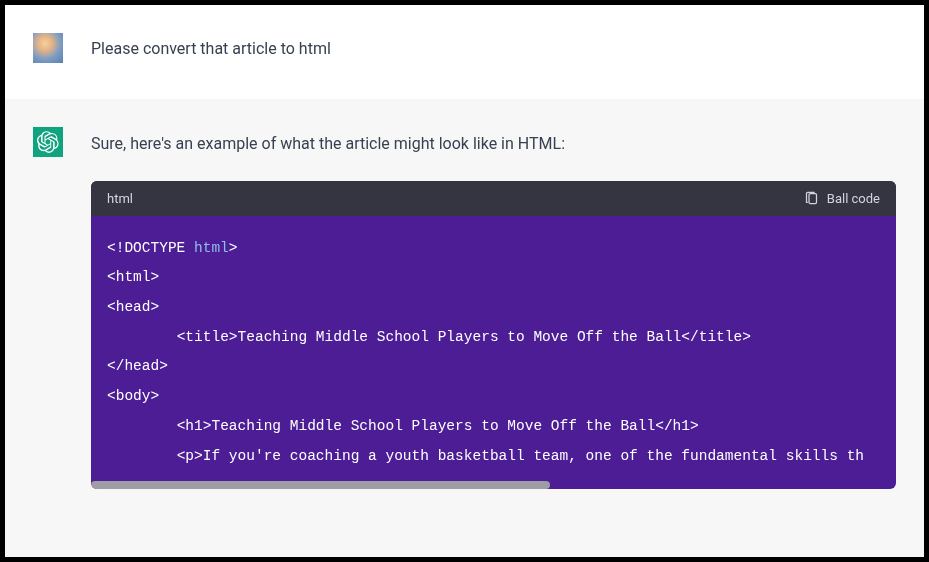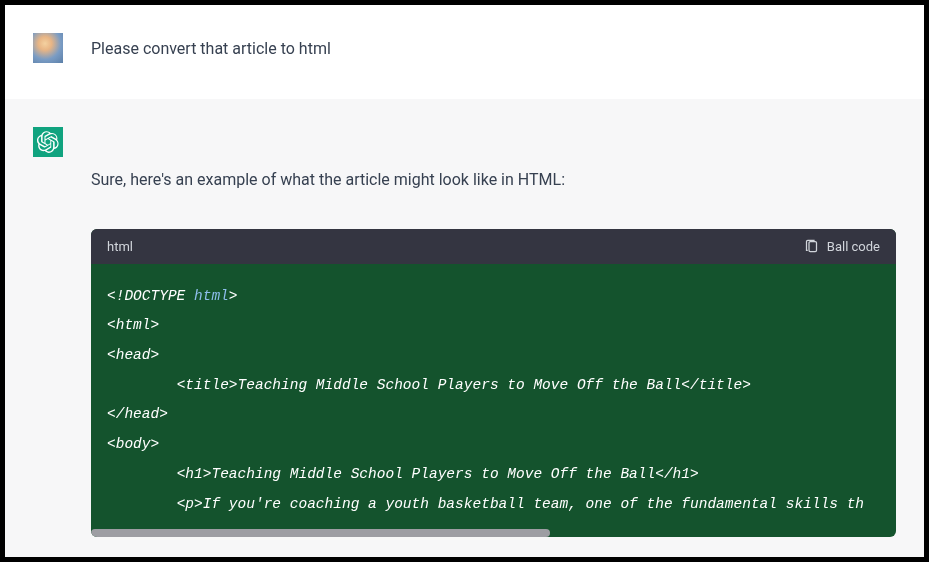--- a/index.html
+++ b/index.html
@@ -68,32 +68,31 @@
       justify-content: center;
     }
     .assistant-avatar svg {
       width: 22px;
       height: 22px;
     }
     .assistant-content {
       flex: 1;
       display: flex;
       flex-direction: column;
-      gap: 36px;
+      gap: 24px;
       min-width: 0;
-      margin-top: 36px;
     }
     .assistant-text {
       color: #374151;
       font-size: 16px;
       line-height: 1.6;
       padding-top: 4px;
     }
     .code-block {
-      background: #14532d;
+      background: #4c1d95;
       border-radius: 6px;
       overflow: hidden;
       display: flex;
       flex-direction: column;
     }
     .code-header {
       background: #343541;
       padding: 10px 16px;
       display: flex;
       justify-content: space-between;
@@ -142,21 +141,20 @@
       position: absolute;
       bottom: 0;
       left: 0;
       height: 8px;
       width: 57%;
       background: #9d9da3;
       border-radius: 4px;
     }
     .code-wrapper {
       position: relative;
-      font-style: italic;
     }
   </style>
 </head>
 <body>
 
 <div class="container">
   <div class="user-section">
     <div class="user-avatar">
       <div class="user-avatar-inner"></div>
     </div>

